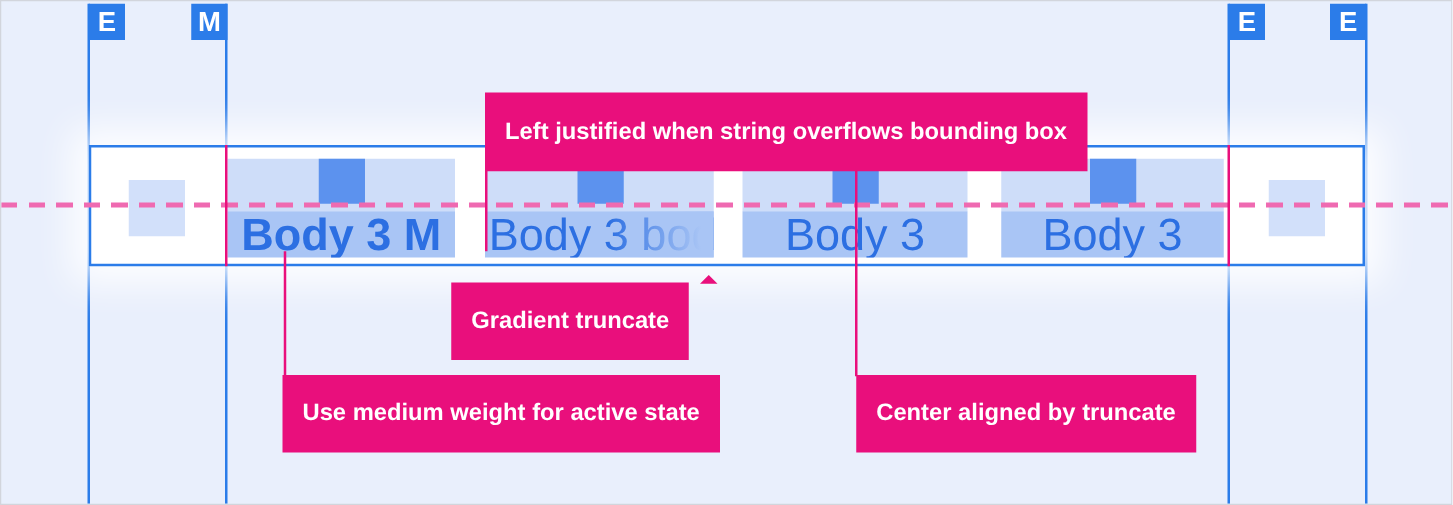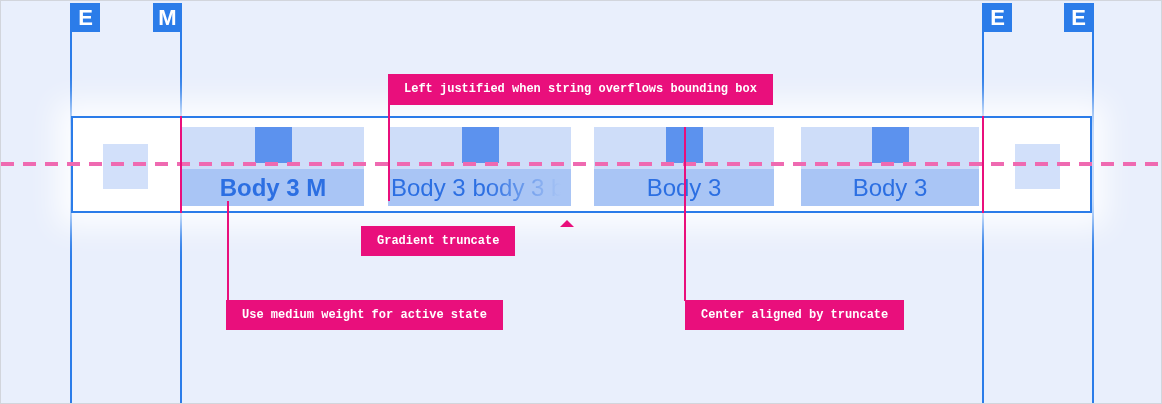--- a/index.html
+++ b/index.html
@@ -21,41 +21,41 @@
     background:#ffffff;border:2px solid #2b7ce9;box-sizing:border-box;
     box-shadow:0 0 28px 14px rgba(255,255,255,0.9);z-index:2;
   }
   .placeholder{position:absolute;top:143px;width:45px;height:45px;background:#d2e0fa;z-index:3;}
   
   .tab{position:absolute;top:126px;height:79px;z-index:3;}
   .tab-top{position:absolute;left:0;right:0;top:0;height:42px;background:#ceddf9;}
   .tab-icon{position:absolute;top:0;left:50%;margin-left:-18px;width:37px;height:36px;background:#5c92ee;}
   .tab-label{
     position:absolute;left:0;right:0;top:42px;height:37px;background:#a9c5f5;
-    color:#2c6fe2;font-size:24px;line-height:37px;text-align:center;
+    color:#2c6fe2;font-size:36px;line-height:37px;text-align:center;
     white-space:nowrap;overflow:hidden;
   }
   .tab-label.active{font-weight:bold;}
   .tab-label.left{text-align:left;padding-left:3px;}
   .fade{
     position:absolute;top:0;right:0;width:85px;height:100%;
     background:linear-gradient(90deg,rgba(169,197,245,0) 0%,#a9c5f5 88%);
   }
   
   .dashline{
     position:absolute;left:0;top:161px;width:100%;height:4px;z-index:5;
     background:repeating-linear-gradient(90deg,#ef6ab1 0 13px,rgba(0,0,0,0) 13px 22px);
   }
   
   .pinkline{position:absolute;width:2px;background:#e90f7c;z-index:6;}
   
   .callout{
     position:absolute;height:30px;background:#e90f7c;color:#fff;
-    font-weight:bold;font-size:12px;line-height:30px;padding:0 16px;
-    white-space:nowrap;z-index:7;font-family:Liberation Mono, monospace;
+    font-weight:bold;font-size:19px;line-height:30px;padding:16px 16px;
+    white-space:nowrap;z-index:7;
   }
   .caret-up{
     position:absolute;width:0;height:0;z-index:7;
     border-left:7px solid rgba(0,0,0,0);border-right:7px solid rgba(0,0,0,0);
     border-bottom:7px solid #e90f7c;
   }
 </style>
 </head>
 <body>
 

